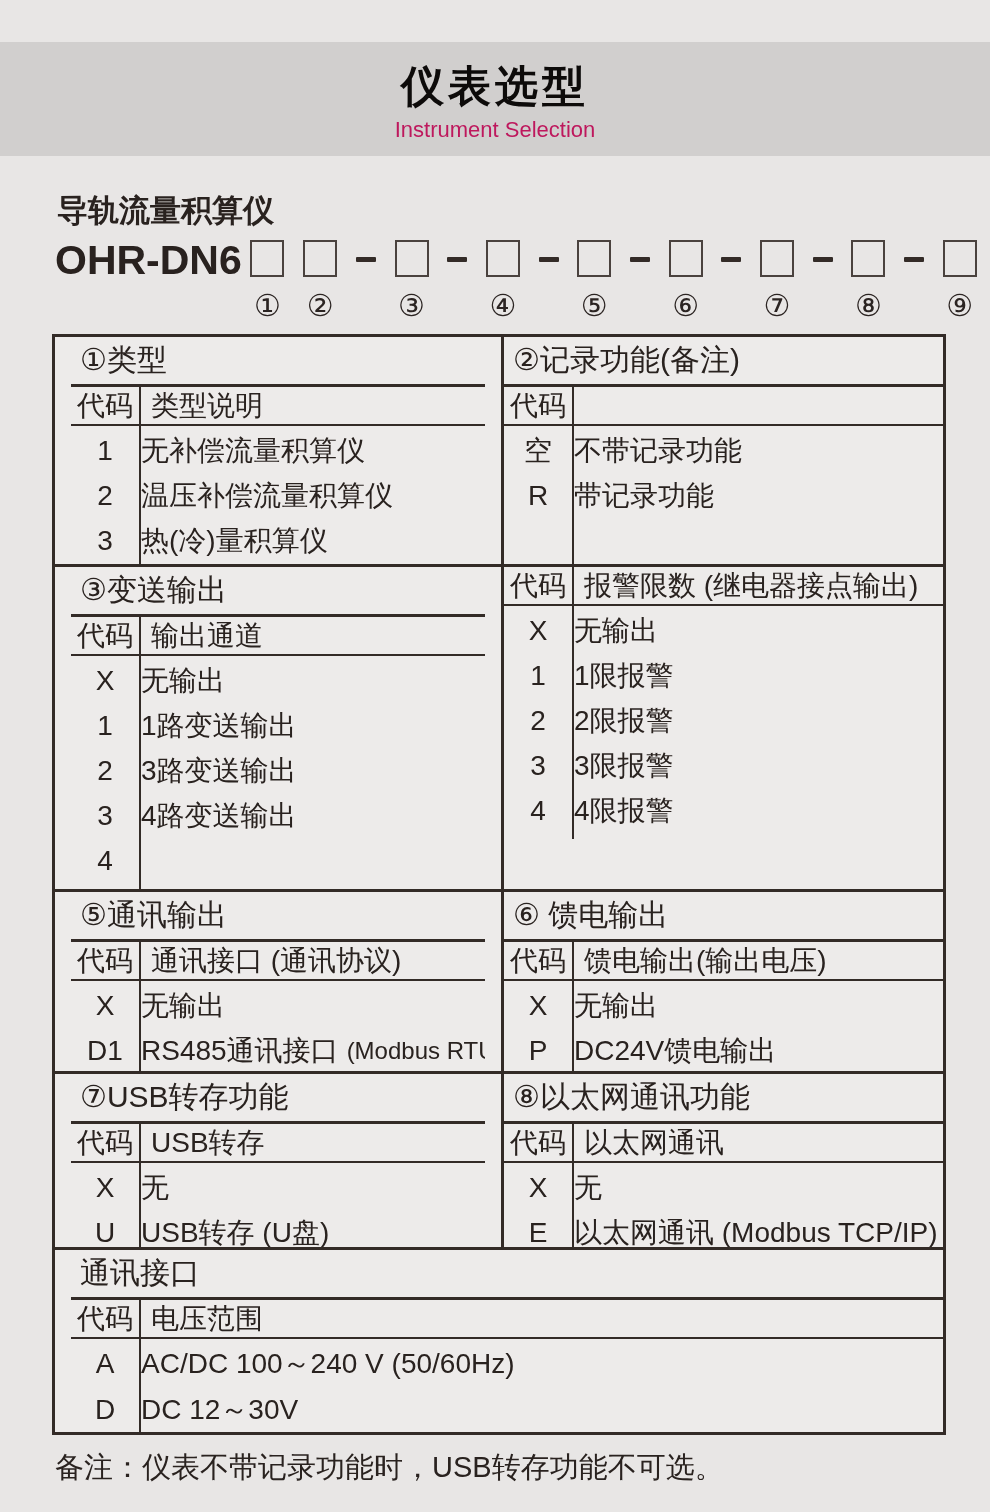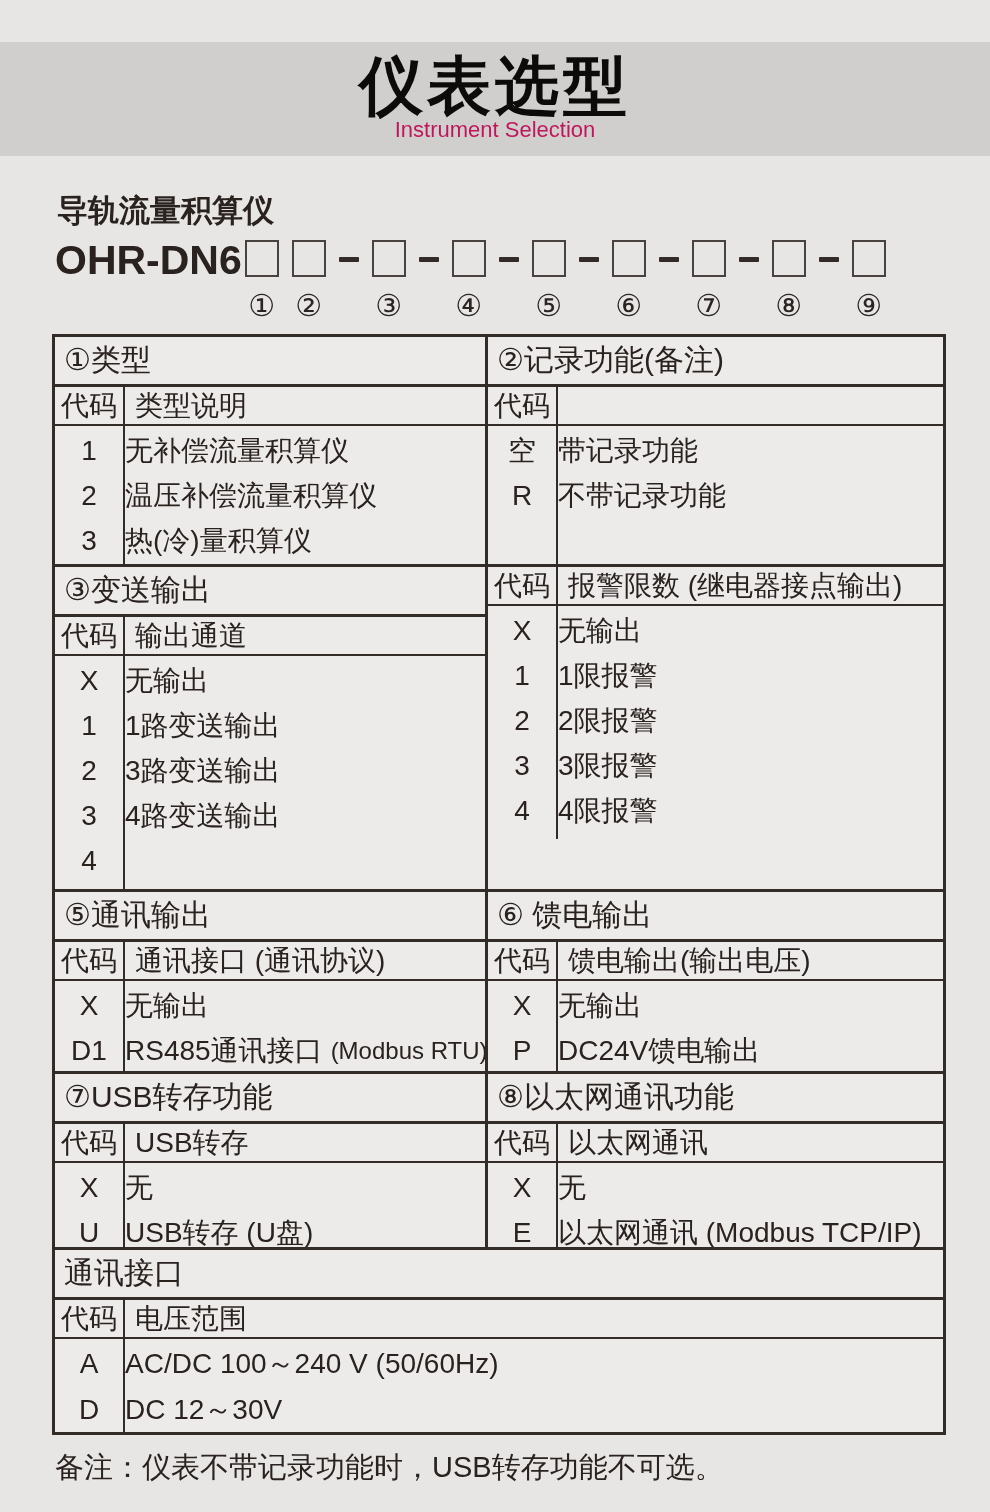--- a/index.html
+++ b/index.html
@@ -12,40 +12,40 @@
     background:var(--page_bg);
     color:var(--text);
     font-family:"Liberation Sans","DejaVu Sans",sans-serif;
   }
   
   .banner{
     margin-top:42px; height:114px; width:100%;
     background:var(--banner_bg);
     display:flex; flex-direction:column; align-items:center; justify-content:center;
   }
-  .banner-title{font-size:64px; font-weight:700; letter-spacing:4px; color:#0d0b0a; line-height:60px;}
+  .banner-title{font-size:43px; font-weight:700; letter-spacing:4px; color:#0d0b0a; line-height:60px;}
   .banner-sub{font-size:22px; font-weight:400; color:#be185d; margin-top:1px;}
   
   .product-name{margin:34px 0 0 57px; font-size:31px; font-weight:600;}
-  .model-row{margin:8px 0 0 55px; display:flex; align-items:flex-start;}
+  .model-row{margin:8px 0 0 55px; display:flex; align-items:flex-start;justify-content:space-between;}
   .model-prefix{font-size:41px; font-weight:600; height:40px; display:flex; align-items:center; margin-right:3px; letter-spacing:0px;}
   .slot{display:flex; flex-direction:column; align-items:center; margin-right:13px;}
   .box{width:34px; height:37px; border:2px solid #4a423e; background:transparent;}
   .pos{margin-top:11px; font-family:"DejaVu Serif","Liberation Serif",serif; font-size:30px; color:#2b2422;}
   .dash{width:20px; height:5px; background:#332b27; margin:17px 13px 0 0; border-radius:1px;}
   
   .sel-table{
     margin:11px 0 0 52px; width:894px;
     border:3px solid var(--border);
     background:var(--table_bg);
   }
   .band{display:grid; grid-template-columns:430px 1fr;}
   .band + .band{border-top:3px solid var(--border);}
   .band-full{display:block;}
-  .half{display:flex; flex-direction:column;}
+  .half{display:flex; flex-direction:column;margin-left:16px;}
   .half.right{border-left:3px solid var(--border);}
   .sec-title{
     height:50px; border-bottom:3px solid var(--border);
     display:flex; align-items:center; padding-left:9px;
     font-size:30px; font-weight:500;
   }
   .colhead{
     display:grid; grid-template-columns:70px 1fr;
     height:39px; border-bottom:2px solid var(--border);
   }
@@ -144,22 +144,22 @@
       <div class="sec-title">②记录功能(备注)</div>
       <div class="colhead">
         <div class="code-h">代码</div>
       </div>
       <div class="data d-b1">
         <div class="codes">
           <div class="line">空</div>
           <div class="line">R</div>
         </div>
         <div class="descs">
+          <div class="line">不带记录功能</div>
           <div class="line">带记录功能</div>
-          <div class="line">不带记录功能</div>
         </div>
       </div>
     </div>
   </div>
 
   <div class="band">
     <div class="half left">
       <div class="sec-title">③变送输出</div>
       <div class="colhead">
         <div class="code-h">代码</div>

